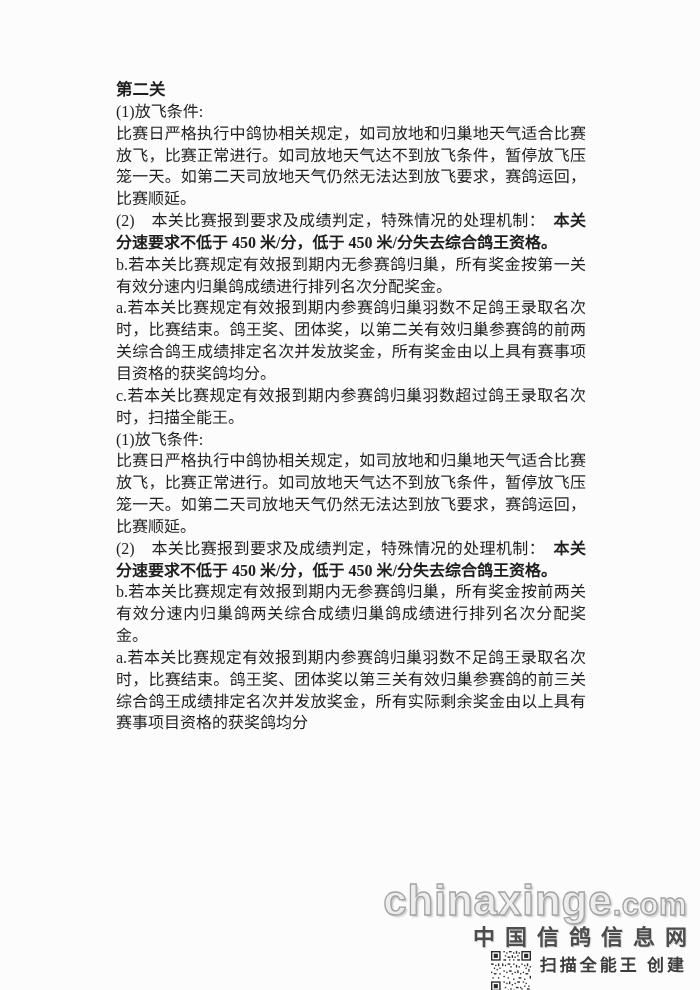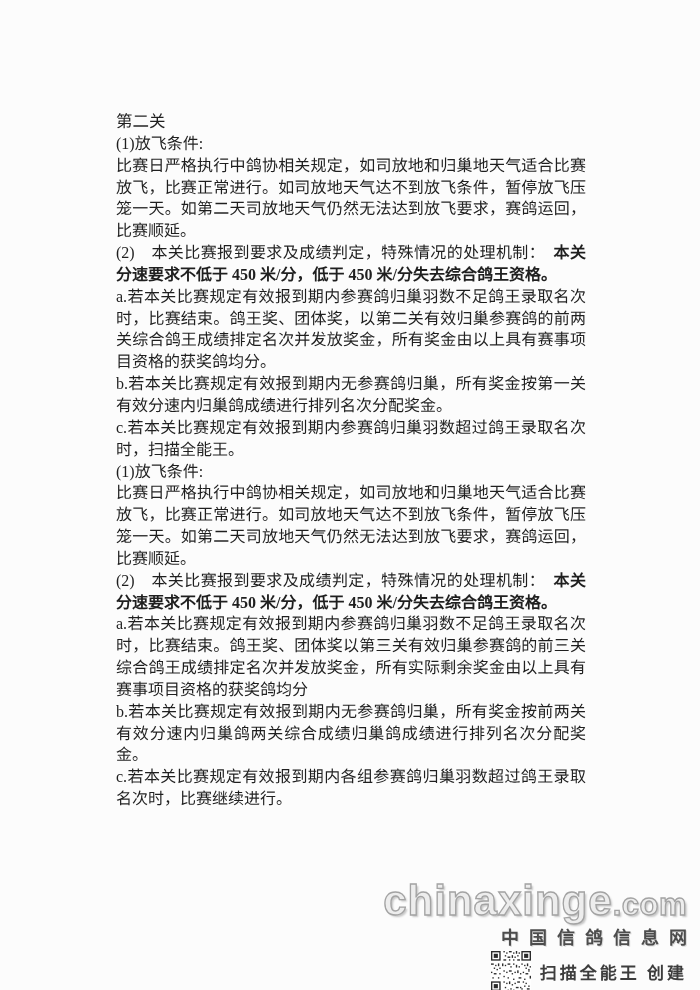--- a/index.html
+++ b/index.html
@@ -14,21 +14,21 @@
     position:absolute;
     left:116px;
     top:79px;
     width:470px;
     color:#1f1f1f;
     font-size:16px;
     line-height:21.85px;
     text-align:justify;
   }
   .content p { text-align:justify; }
-  p.hd { font-weight:normal; font-size:16.5px;margin-top:32px; }
+  p.hd { font-weight:bold; font-size:16.5px; }
   .b { font-weight:bold; }
 
   .watermark {
     position:absolute;
     top:880px;
     right:13px;
     text-align:right;
   }
   .wm-site {
     font-family:"Liberation Sans","DejaVu Sans",sans-serif;
@@ -39,31 +39,31 @@
     font-size:42px;
     line-height:42px;
     letter-spacing:1px;
     white-space:nowrap;
   }
   .wm-site .tld { font-size:31px; letter-spacing:0.5px; }
   .wm-cn {
     margin-top:1px;
     font-weight:700;
     color:#4d4d4d;
-    font-size:18px;
+    font-size:22px;
     line-height:22px;
     letter-spacing:10px;
     margin-right:-10px;
     text-shadow:1px 1px 0 #dcdcdc;
     white-space:nowrap;
   }
   .wm-row {
     margin-top:2px;
     display:flex;
-    align-items:center;
+    align-items:flex-start;
     justify-content:flex-end;
     gap:9px;
   }
   .wm-row .credit {
     color:#3d3d3d;
     font-size:17px;
     font-weight:600;
     letter-spacing:3px;
     white-space:nowrap;
   }
@@ -72,32 +72,31 @@
 </head>
 <body>
 
 <div class="content">
 
   <section>
     <p class="hd">第二关</p>
     <p>(1)放飞条件:</p>
     <p>比赛日严格执行中鸽协相关规定，如司放地和归巢地天气适合比赛放飞，比赛正常进行。如司放地天气达不到放飞条件，暂停放飞压笼一天。如第二天司放地天气仍然无法达到放飞要求，赛鸽运回，比赛顺延。</p>
     <p><span>(2)　本关比赛报到要求及成绩判定，特殊情况的处理机制：　</span><span class="b">本关分速要求不低于 450 米/分，低于 450 米/分失去综合鸽王资格。</span></p>
+    <p>b.若本关比赛规定有效报到期内无参赛鸽归巢，所有奖金按第一关有效分速内归巢鸽成绩进行排列名次分配奖金。</p>
     <p>a.若本关比赛规定有效报到期内参赛鸽归巢羽数不足鸽王录取名次时，比赛结束。鸽王奖、团体奖，以第二关有效归巢参赛鸽的前两关综合鸽王成绩排定名次并发放奖金，所有奖金由以上具有赛事项目资格的获奖鸽均分。</p>
-    <p>b.若本关比赛规定有效报到期内无参赛鸽归巢，所有奖金按第一关有效分速内归巢鸽成绩进行排列名次分配奖金。</p>
     <p>c.若本关比赛规定有效报到期内参赛鸽归巢羽数超过鸽王录取名次时，扫描全能王。</p>
   </section>
 
   <section>
     <p>(1)放飞条件:</p>
     <p>比赛日严格执行中鸽协相关规定，如司放地和归巢地天气适合比赛放飞，比赛正常进行。如司放地天气达不到放飞条件，暂停放飞压笼一天。如第二天司放地天气仍然无法达到放飞要求，赛鸽运回，比赛顺延。</p>
     <p><span>(2)　本关比赛报到要求及成绩判定，特殊情况的处理机制：　</span><span class="b">本关分速要求不低于 450 米/分，低于 450 米/分失去综合鸽王资格。</span></p>
+    <p>b.若本关比赛规定有效报到期内无参赛鸽归巢，所有奖金按前两关有效分速内归巢鸽两关综合成绩归巢鸽成绩进行排列名次分配奖金。</p>
     <p>a.若本关比赛规定有效报到期内参赛鸽归巢羽数不足鸽王录取名次时，比赛结束。鸽王奖、团体奖以第三关有效归巢参赛鸽的前三关综合鸽王成绩排定名次并发放奖金，所有实际剩余奖金由以上具有赛事项目资格的获奖鸽均分</p>
-    <p>b.若本关比赛规定有效报到期内无参赛鸽归巢，所有奖金按前两关有效分速内归巢鸽两关综合成绩归巢鸽成绩进行排列名次分配奖金。</p>
-    <p>c.若本关比赛规定有效报到期内各组参赛鸽归巢羽数超过鸽王录取名次时，比赛继续进行。</p>
   </section>
 
 
 </div>
 
 <div class="watermark">
   <div class="wm-site"><span>chinaxinge</span><span class="tld">.com</span></div>
   <div class="wm-cn">中国信鸽信息网</div>
   <div class="wm-row">
     <svg class="qr" width="40" height="40" viewBox="0 0 29 29" aria-hidden="true">

